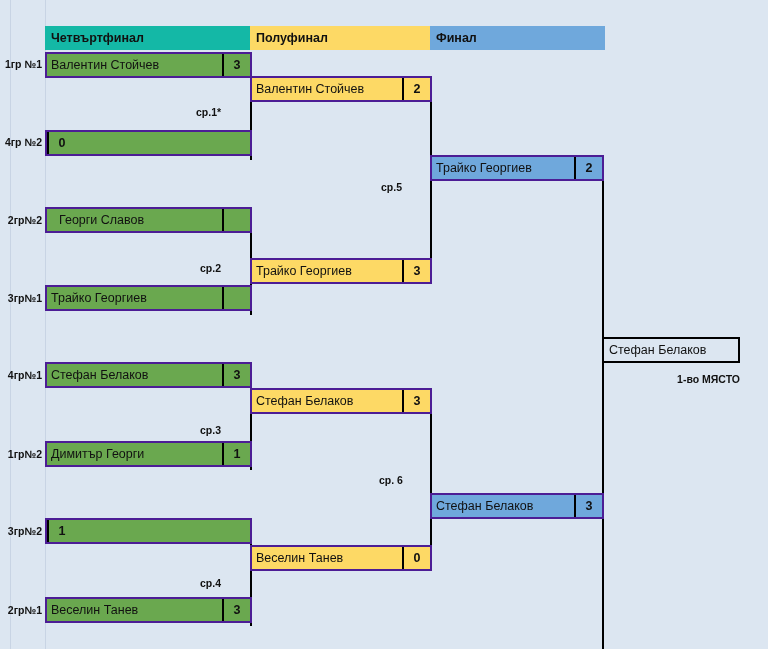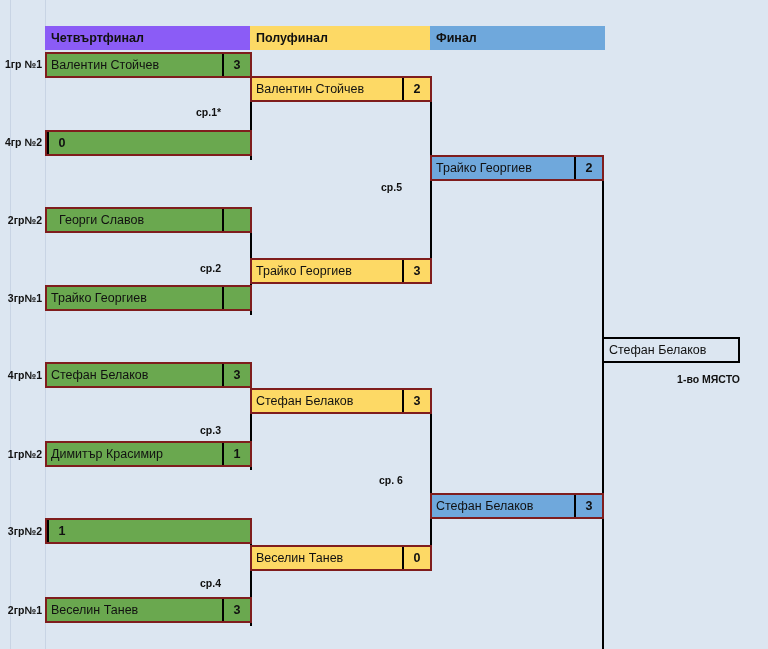--- a/index.html
+++ b/index.html
@@ -27,40 +27,40 @@
     position: absolute;
     height: 24px;
     line-height: 24px;
     font-size: 12.5px;
     font-weight: bold;
     color: #111111;
     padding-left: 6px;
     box-sizing: border-box;
     white-space: nowrap;
   }
-  .hdr-qf { background: #8b5cf6; }
+  .hdr-qf { background: #14b8a6; }
   .hdr-sf { background: #fdd965; }
   .hdr-fin { background: #6fa8dc; }
 
   
   .seed-label {
     position: absolute;
     font-size: 10.5px;
     font-weight: bold;
     color: #111111;
     text-align: right;
     white-space: nowrap;
     line-height: 12px;
   }
 
   
   .match {
     position: absolute;
     box-sizing: border-box;
-    border: 2px solid #7f1d1d;
+    border: 2px solid #4c1d95;
     display: flex;
     align-items: stretch;
   }
   .match .pname {
     flex: 1 1 auto;
     font-size: 12.5px;
     color: #111111;
     padding-left: 4px;
     display: flex;
     align-items: center;
@@ -165,21 +165,21 @@
     <div class="pname">Трайко Георгиев</div>
     <div class="pscore"></div>
   </div>
 
   <div class="match m-qf" style="left:45px; top:362px; width:207px; height:26px;">
     <div class="pname">Стефан Белаков</div>
     <div class="pscore">3</div>
   </div>
 
   <div class="match m-qf" style="left:45px; top:441px; width:207px; height:26px;">
-    <div class="pname">Димитър Красимир</div>
+    <div class="pname">Димитър Георги</div>
     <div class="pscore">1</div>
   </div>
 
   <div class="match m-qf" style="left:45px; top:518px; width:207px; height:26px;">
     <div class="pscore">1</div>
   </div>
 
   <div class="match m-qf" style="left:45px; top:597px; width:207px; height:26px;">
     <div class="pname">Веселин Танев</div>
     <div class="pscore">3</div>

